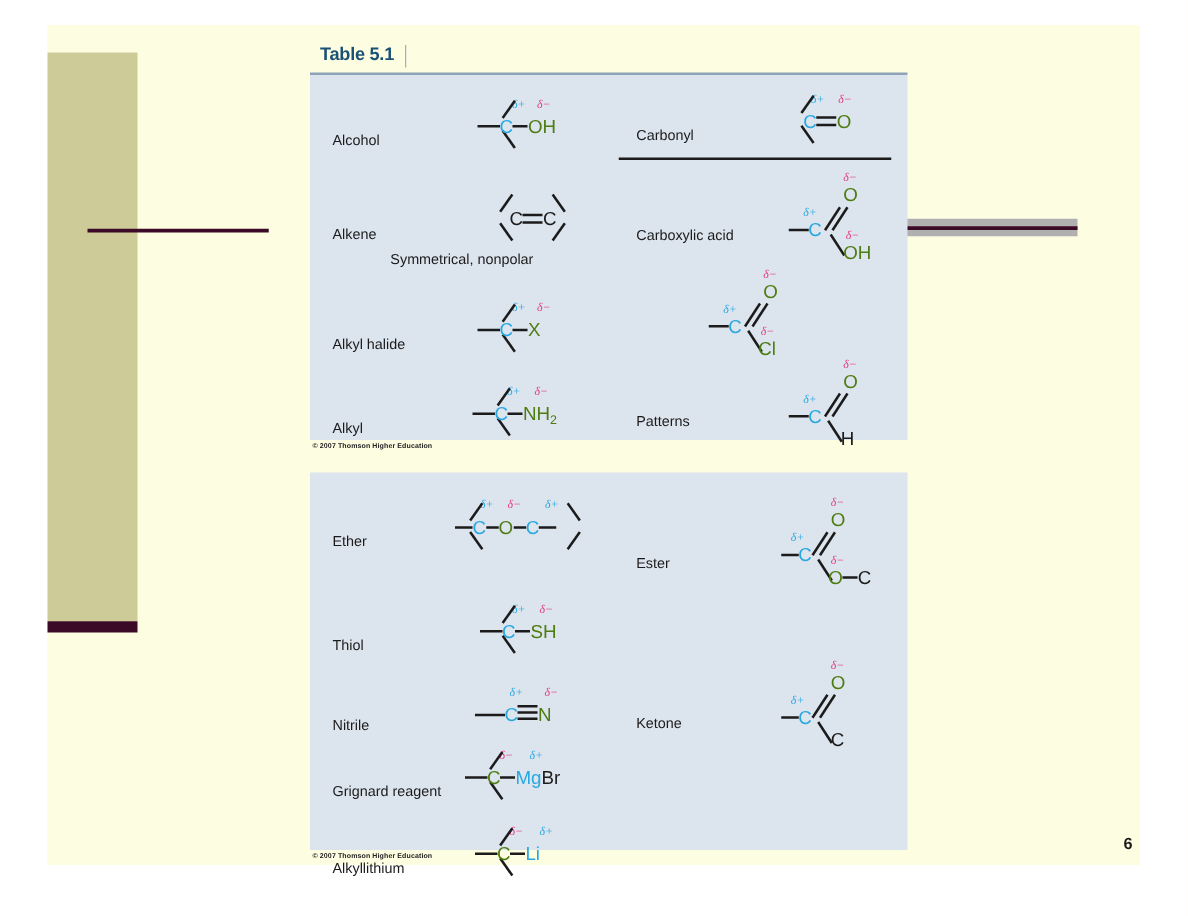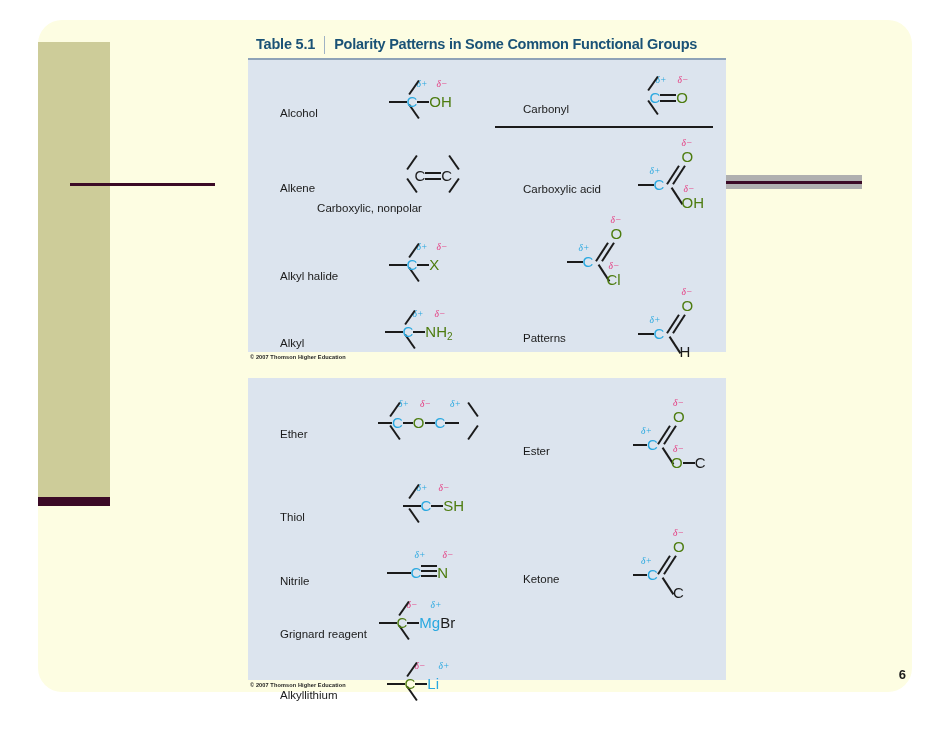--- a/index.html
+++ b/index.html
@@ -12,21 +12,20 @@
     font-family: "Liberation Sans", sans-serif;
     overflow: hidden;
   }
 
   
   #slide {
     position: absolute;
     left: 38px; top: 20px;
     width: 874px; height: 672px;
     background: #fdfde2;
-    border-radius: 24px;
   }
 
   
   #khaki-band {
     position: absolute;
     left: 0px; top: 22px;
     width: 72px; height: 455px;
     background: #cdcc99;
   }
   #khaki-foot {
@@ -116,21 +115,21 @@
   .col-right { left: 243px; width: 235px; }
 
   .row {
     position: relative;
     display: flex;
     align-items: center;
   }
   .row-label {
     font-size: 11.5px;
     color: #1b1b1b;
-    padding-left: 32px;
+    padding-left: 18px;
     width: 98px;
     line-height: 13px;
     flex: none;
     margin-top: 28px;
   }
   .row-struct {
     flex: 1;
     display: flex;
     justify-content: center;
     align-items: center;
@@ -238,21 +237,20 @@
   <div id="khaki-foot"></div>
   <div id="left-rule"></div>
   <div id="right-bar"></div>
   <div id="right-bar-stripe"></div>
 
   <div id="table-wrap">
 
     <div class="tbl-header">
       <span class="tbl-num">Table 5.1</span>
       <span class="tbl-div"></span>
-      <span class="tbl-title">Polarity Patterns in Some Common Functional Groups</span>
     </div>
 
     <div class="panel" id="panel-top">
 
       <div class="col col-left">
 
         <div class="row" style="height:78px">
           <div class="row-label">Alcohol</div>
           <div class="row-struct">
             <div class="struct" style="width:96px;height:44px">
@@ -274,21 +272,21 @@
               <div class="stub-up" style="left:24px;top:3px"></div>
               <div class="stub-dn" style="left:24px;top:26px"></div>
               <div class="stub-dn" style="left:66px;top:3px"></div>
               <div class="stub-up" style="left:66px;top:26px"></div>
               <div style="position:absolute;left:28px;top:16px">
                 <span class="atom-k">C</span><span class="dbl"></span><span class="atom-k">C</span>
               </div>
             </div>
           </div>
         </div>
-        <div class="note" style="top:142px">Carboxylic, nonpolar</div>
+        <div class="note" style="top:142px">Symmetrical, nonpolar</div>
 
         <div class="row" style="height:72px;margin-top:16px">
           <div class="row-label">Alkyl halide</div>
           <div class="row-struct">
             <div class="struct" style="width:96px;height:44px">
               <span class="delta d-pos" style="left:30px;top:2px">δ+</span>
               <span class="delta d-neg" style="left:50px;top:2px">δ−</span>
               <div class="stub-up" style="left:26px;top:2px"></div>
               <div class="stub-dn" style="left:26px;top:26px"></div>
               <div style="position:absolute;left:2px;top:16px">
@@ -414,21 +412,21 @@
         </div>
 
         <div class="row" style="height:82px">
           <div class="row-label">Thiol</div>
           <div class="row-struct">
             <div class="struct" style="width:96px;height:44px">
               <span class="delta d-pos" style="left:30px;top:2px">δ+</span>
               <span class="delta d-neg" style="left:52px;top:2px">δ−</span>
               <div class="stub-up" style="left:26px;top:2px"></div>
               <div class="stub-dn" style="left:26px;top:26px"></div>
-              <div style="position:absolute;left:16px;top:16px">
+              <div style="position:absolute;left:4px;top:16px">
                 <span class="bond-h" style="width:18px"></span><span class="atom-c">C</span><span class="bond-h" style="width:12px"></span><span class="atom-neg">SH</span>
               </div>
             </div>
           </div>
         </div>
 
         <div class="row" style="height:46px">
           <div class="row-label">Nitrile</div>
           <div class="row-struct">
             <div class="struct" style="width:96px;height:34px">

